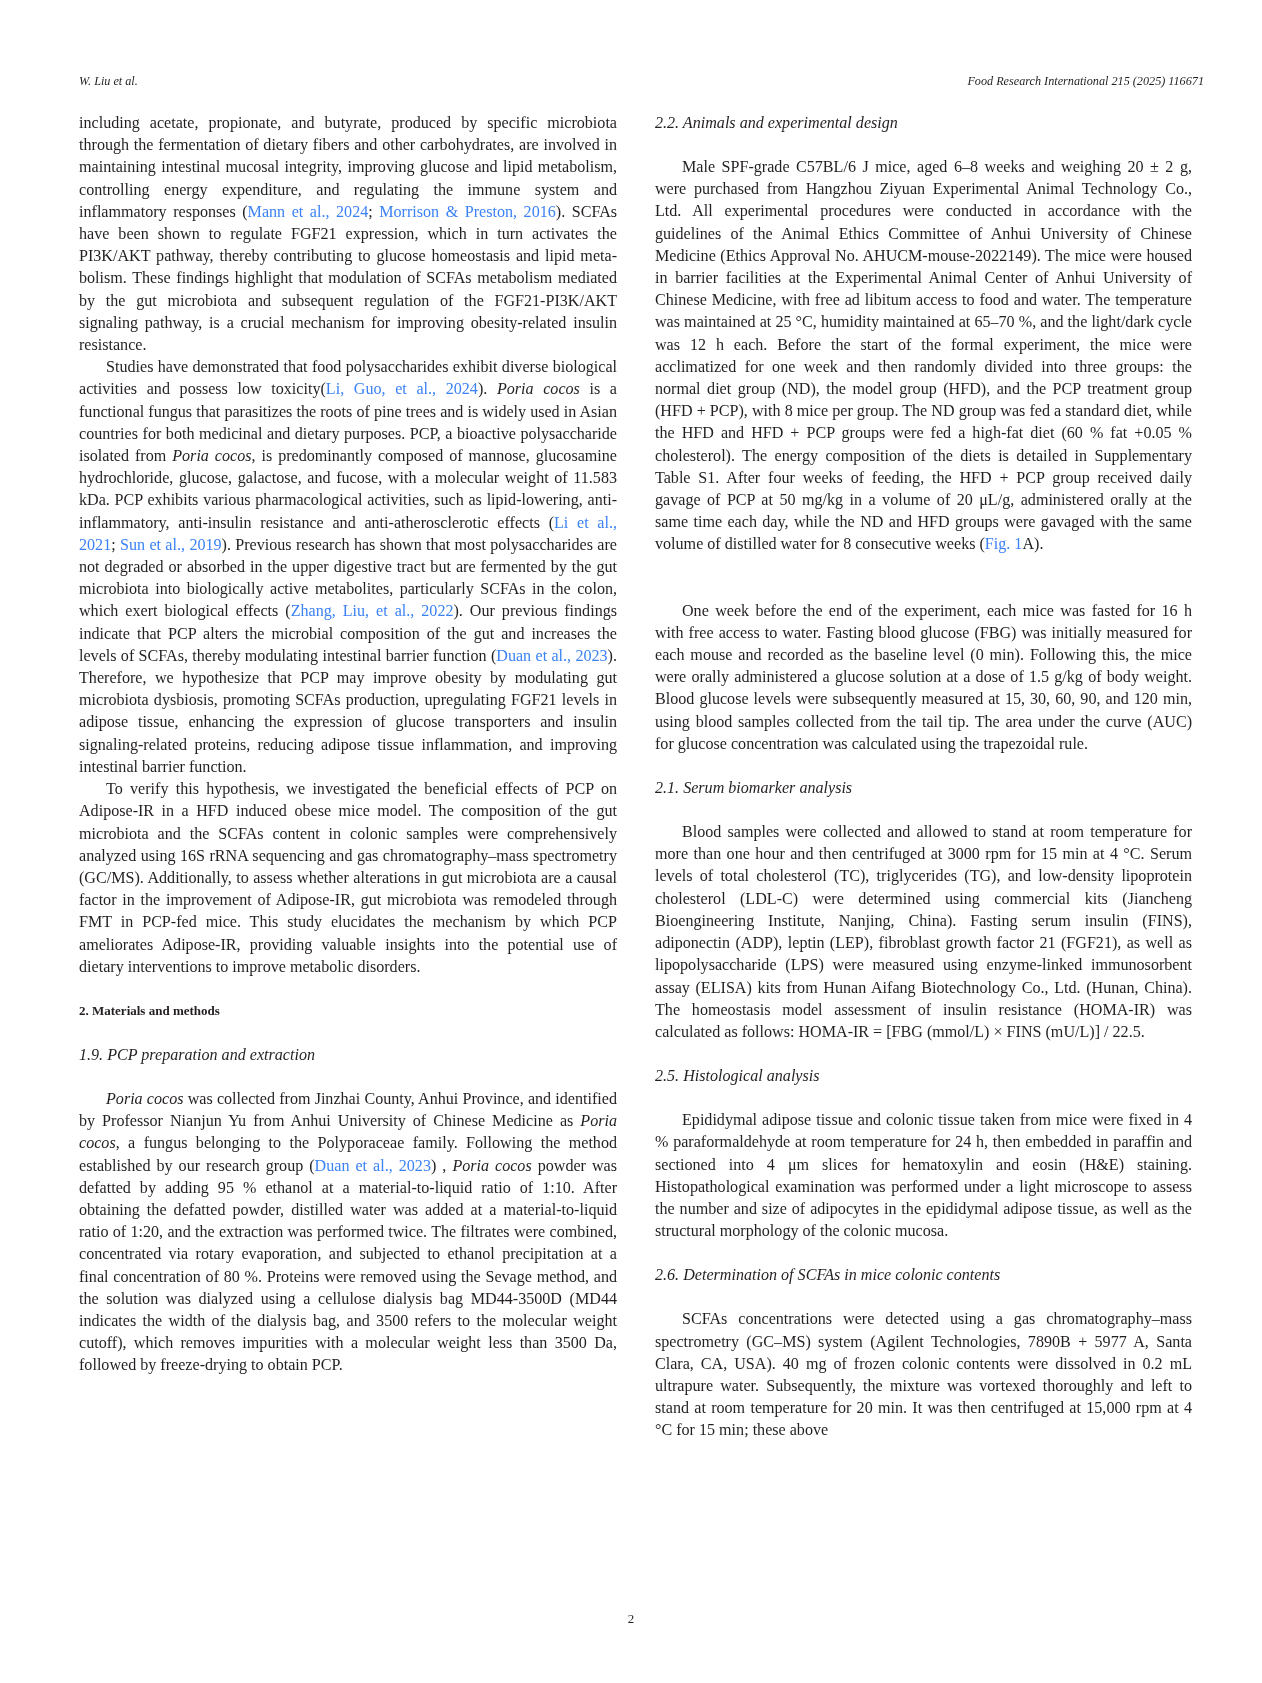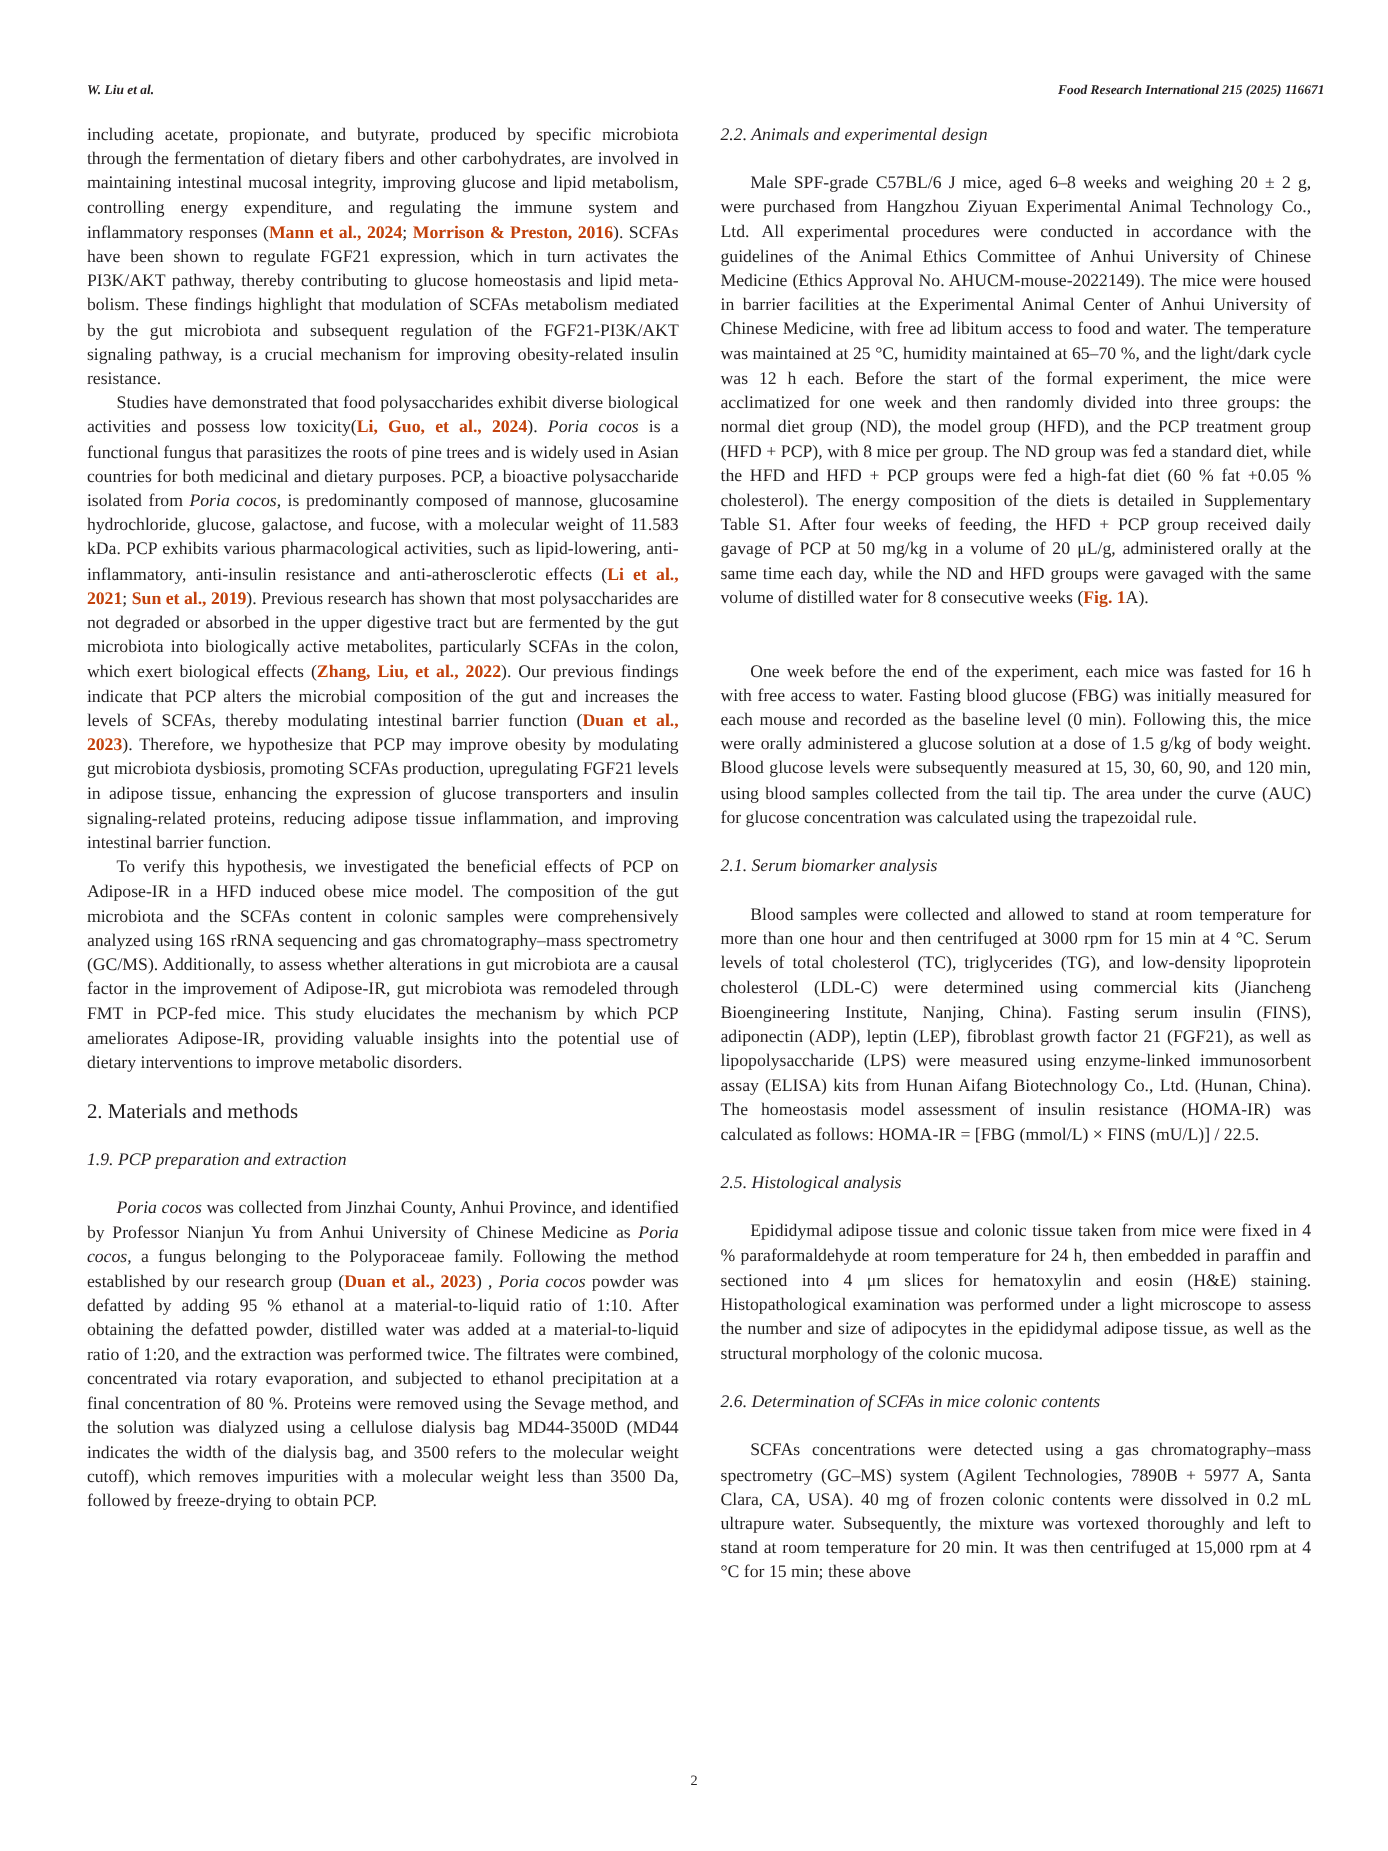--- a/index.html
+++ b/index.html
@@ -1,30 +1,30 @@
 <!DOCTYPE html>
 <html><head>
 <meta charset="utf-8">
 <style>
   html, body { margin: 0; padding: 0; background: #ffffff; }
   body { width: 1262px; height: 1683px; position: relative; overflow: hidden;
          font-family: "Liberation Serif", "DejaVu Serif", serif; color: #231f20; }
-  .running-head { position: absolute; top: 74px; font-style: italic; font-size: 12.2px; font-weight: bold; }
+  .running-head { position: absolute; top: 74px; font-style: italic; font-size: 12.2px; }
   .rh-left { left: 79px; }
   .rh-right { right: 58px; }
   .col { position: absolute; top: 112px; width: 538px; font-size: 16.1px; line-height: 22.2px; }
   .col-left { left: 79px; }
   .col-right { left: 655px; width: 537px; }
   p { margin: 0; text-align: justify; hyphens: manual; }
   p.indent { text-indent: 27px; }
-  .sec-h { font-weight: normal; font-size: 19px; margin: 22px 0 0 0; line-height: 22px; }
+  .sec-h { font-weight: bold; font-size: 13px; margin: 22px 0 0 0; line-height: 22px; }
   .subsec-h { font-style: italic; margin: 0; line-height: 22px; }
   .gap-after-h { height: 22px; }
   .gap-before-h { height: 22px; }
-  .link { color: #c2410c; cursor: pointer; font-weight: bold; }
+  .link { color: #3b82f6; cursor: pointer; }
   i { }
   .page-num { position: absolute; top: 1611px; left: 0; width: 1262px; text-align: center; font-size: 13px; }
 </style>
 </head>
 <body>
 
 <div class="running-head rh-left">W. Liu et al.</div>
 <div class="running-head rh-right">Food Research International 215 (2025) 116671</div>
 
 <div class="col col-left">

